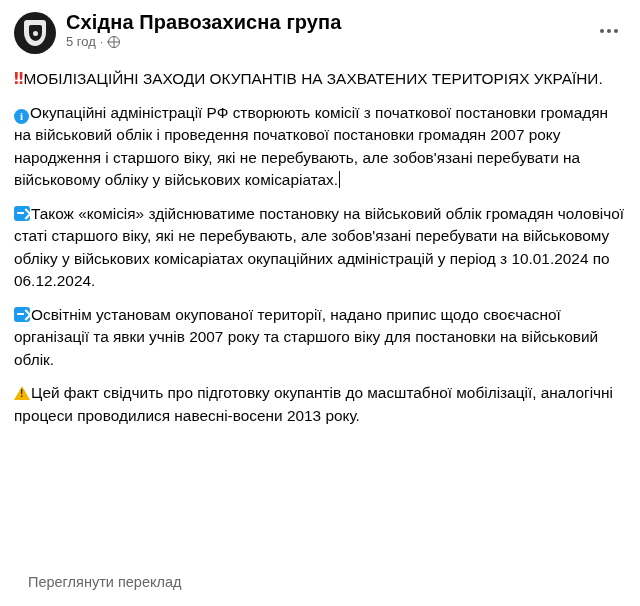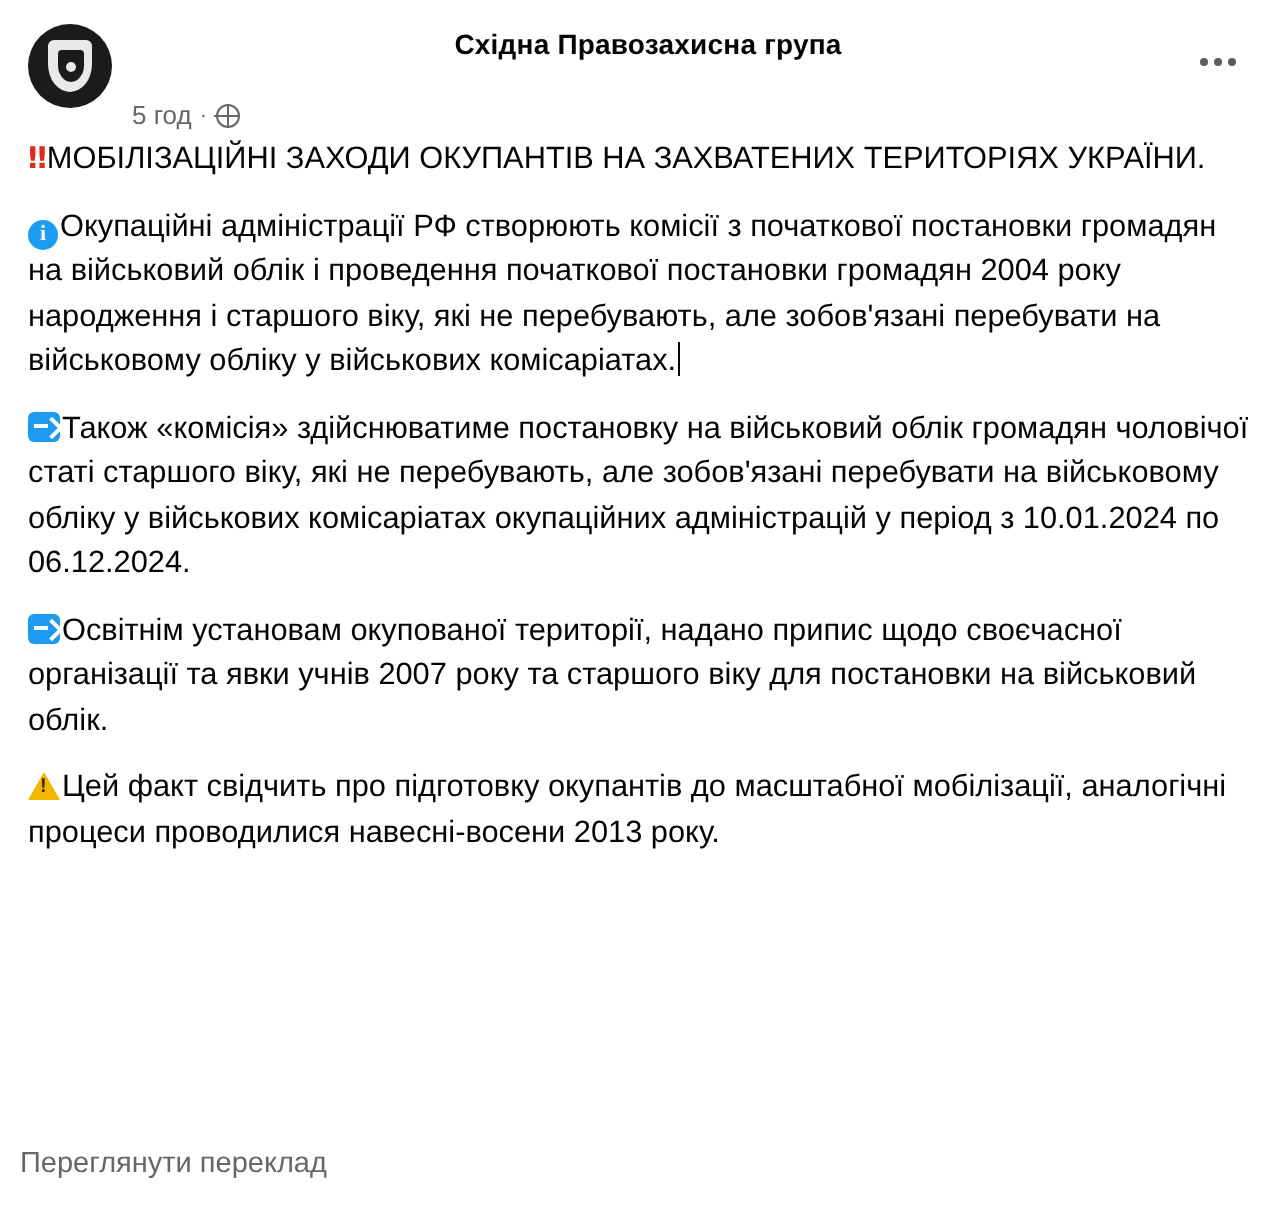--- a/index.html
+++ b/index.html
@@ -67,32 +67,31 @@
     background: #e9e9e9;
     border-radius: 50%;
     z-index: 2;
   }
   .header-text {
     flex: 1 1 auto;
     padding-top: 1px;
     min-width: 0;
   }
   .page-name {
-    font-size: 14px;
+    font-size: 20px;
     font-weight: bold;
     color: #050505;
     line-height: 19px;
     letter-spacing: .1px;
-    text-align: center;
   }
   .meta {
     display: flex;
     align-items: center;
     gap: 4px;
-    margin-top: 18px;
+    margin-top: 2px;
     color: #65676b;
     font-size: 13px;
     line-height: 16px;
   }
   .meta .dot {
     font-size: 11px;
     line-height: 16px;
     color: #65676b;
   }
   .globe {
@@ -230,21 +229,21 @@
     display: inline-block;
     width: 1px;
     height: 17px;
     background: #050505;
     vertical-align: -3px;
     margin-left: 1px;
   }
   
   .translate-link {
     position: absolute;
-    left: 10px;
+    left: 28px;
     bottom: 14px;
     font-size: 14.5px;
     color: #65676b;
     cursor: pointer;
     line-height: 19px;
   }
 </style>
 </head>
 <body>
 
@@ -273,21 +272,21 @@
 
   </div>
 
   <div class="post-body">
 
     <p class="para">
       <span class="emoji em-warn">‼</span><span>МОБІЛІЗАЦІЙНІ ЗАХОДИ ОКУПАНТІВ НА ЗАХВАТЕНИХ ТЕРИТОРІЯХ УКРАЇНИ.</span>
     </p>
 
     <p class="para">
-      <span class="em-info">i</span><span>Окупаційні адміністрації РФ створюють комісії з початкової постановки громадян на військовий облік і проведення початкової постановки громадян 2004 року народження і старшого віку, які не перебувають, але зобов'язані перебувати на військовому обліку у військових комісаріатах.</span><span class="caret"></span>
+      <span class="em-info">i</span><span>Окупаційні адміністрації РФ створюють комісії з початкової постановки громадян на військовий облік і проведення початкової постановки громадян 2007 року народження і старшого віку, які не перебувають, але зобов'язані перебувати на військовому обліку у військових комісаріатах.</span><span class="caret"></span>
     </p>
 
 
     <p class="para">
       <span class="em-arrow"></span><span>Також «комісія» здійснюватиме постановку на військовий облік громадян чоловічої статі старшого віку, які не перебувають, але зобов'язані перебувати на військовому обліку у військових комісаріатах окупаційних адміністрацій у період з 10.01.2024 по 06.12.2024.</span>
     </p>
 
 
     <p class="para">
       <span class="em-arrow"></span><span>Освітнім установам окупованої території, надано припис щодо своєчасної організації та явки учнів 2007 року та старшого віку для постановки на військовий облік.</span>

